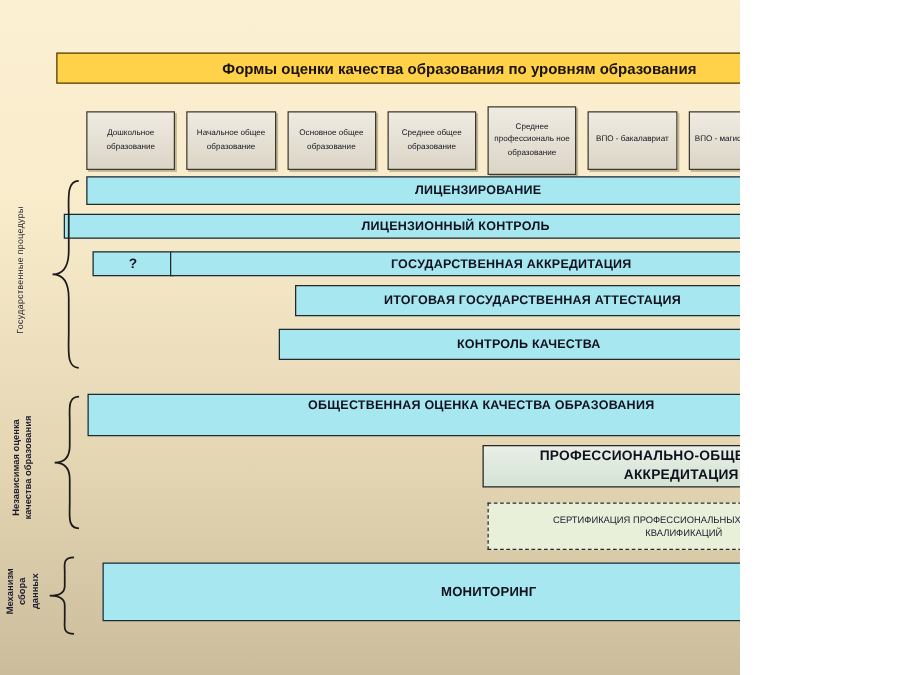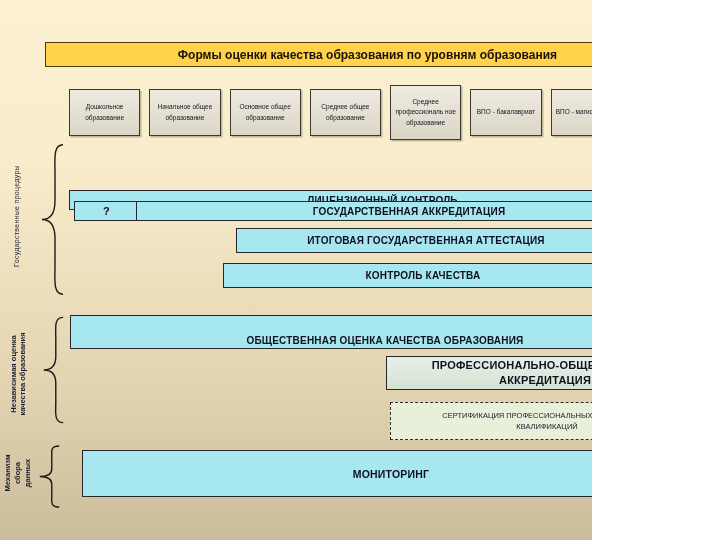--- a/index.html
+++ b/index.html
@@ -26,26 +26,26 @@
   }
   .level {
     flex:1; height:47px; box-sizing:border-box;
     background:linear-gradient(180deg,#EFEBE1 0%, #DAD5C6 100%);
     border:1px solid #3a3a33; box-shadow:1.5px 1.5px 0 rgba(90,80,50,0.35);
     display:flex; align-items:center; justify-content:center;
     text-align:center; font-size:6.5px; line-height:1.55; color:#14141e; padding:1px 2px;
   }
   .level.tall { height:55px; }
   .band-licensing        { left:69px;  top:141px; width:627px; height:23px; }
-  .band-license-control  { left:69px;  top:171px; width:627px; height:20px;margin-top:19px; }
+  .band-license-control  { left:51px;  top:171px; width:627px; height:20px; }
   .band-question         { left:74px;  top:201px; width:65px;  height:20px; font-size:11px; }
   .band-state-accred     { left:136px; top:201px; width:546px; height:20px; }
   .band-final-attest     { left:236px; top:228px; width:380px; height:25px; }
   .band-quality-control  { left:223px; top:263px; width:400px; height:25px; }
-  .band-public-assess    { left:70px;  top:315px; width:630px; height:34px; align-items:flex-start; padding-top:19px; }
+  .band-public-assess    { left:70px;  top:315px; width:630px; height:34px; align-items:flex-start; padding-top:3px; }
   .band-prof-accred {
     left:386px; top:356px; width:318px; height:34px;
     background:linear-gradient(180deg,#E8EFE7 0%, #D4E3D3 100%);
     font-weight:bold; font-size:11px; line-height:1.35; letter-spacing:0.2px;
   }
   .band-certification {
     left:390px; top:402px; width:314px; height:38px;
     background:#E9F0DA; border:1px dashed #2a2a2a;
     font-size:7.5px; line-height:1.5; color:#202030; padding:0 26px;
   }
@@ -71,20 +71,21 @@
     <div class="level">Дошкольное образование</div>
     <div class="level">Начальное общее образование</div>
     <div class="level">Основное общее образование</div>
     <div class="level">Среднее общее образование</div>
     <div class="level tall">Среднее профессиональ ное образование</div>
     <div class="level">ВПО - бакалавриат</div>
     <div class="level">ВПО - магистратура</div>
     <div class="level">подготовка научных кадров</div>
   </div>
 
+  <div class="box cyan band-licensing">ЛИЦЕНЗИРОВАНИЕ</div>
   <div class="box cyan band-license-control">ЛИЦЕНЗИОННЫЙ  КОНТРОЛЬ</div>
   <div class="box cyan band-question">?</div>
   <div class="box cyan band-state-accred">ГОСУДАРСТВЕННАЯ АККРЕДИТАЦИЯ</div>
   <div class="box cyan band-quality-control">КОНТРОЛЬ КАЧЕСТВА</div>
   <div class="box cyan band-final-attest">ИТОГОВАЯ ГОСУДАРСТВЕННАЯ АТТЕСТАЦИЯ</div>
 
   <div class="box cyan band-public-assess">ОБЩЕСТВЕННАЯ ОЦЕНКА КАЧЕСТВА ОБРАЗОВАНИЯ</div>
   <div class="box band-prof-accred">ПРОФЕССИОНАЛЬНО-ОБЩЕСТВЕННАЯ АККРЕДИТАЦИЯ</div>
   <div class="box band-certification">СЕРТИФИКАЦИЯ ПРОФЕССИОНАЛЬНЫХ И АТТЕСТАЦИЯ КВАЛИФИКАЦИЙ</div>
 

